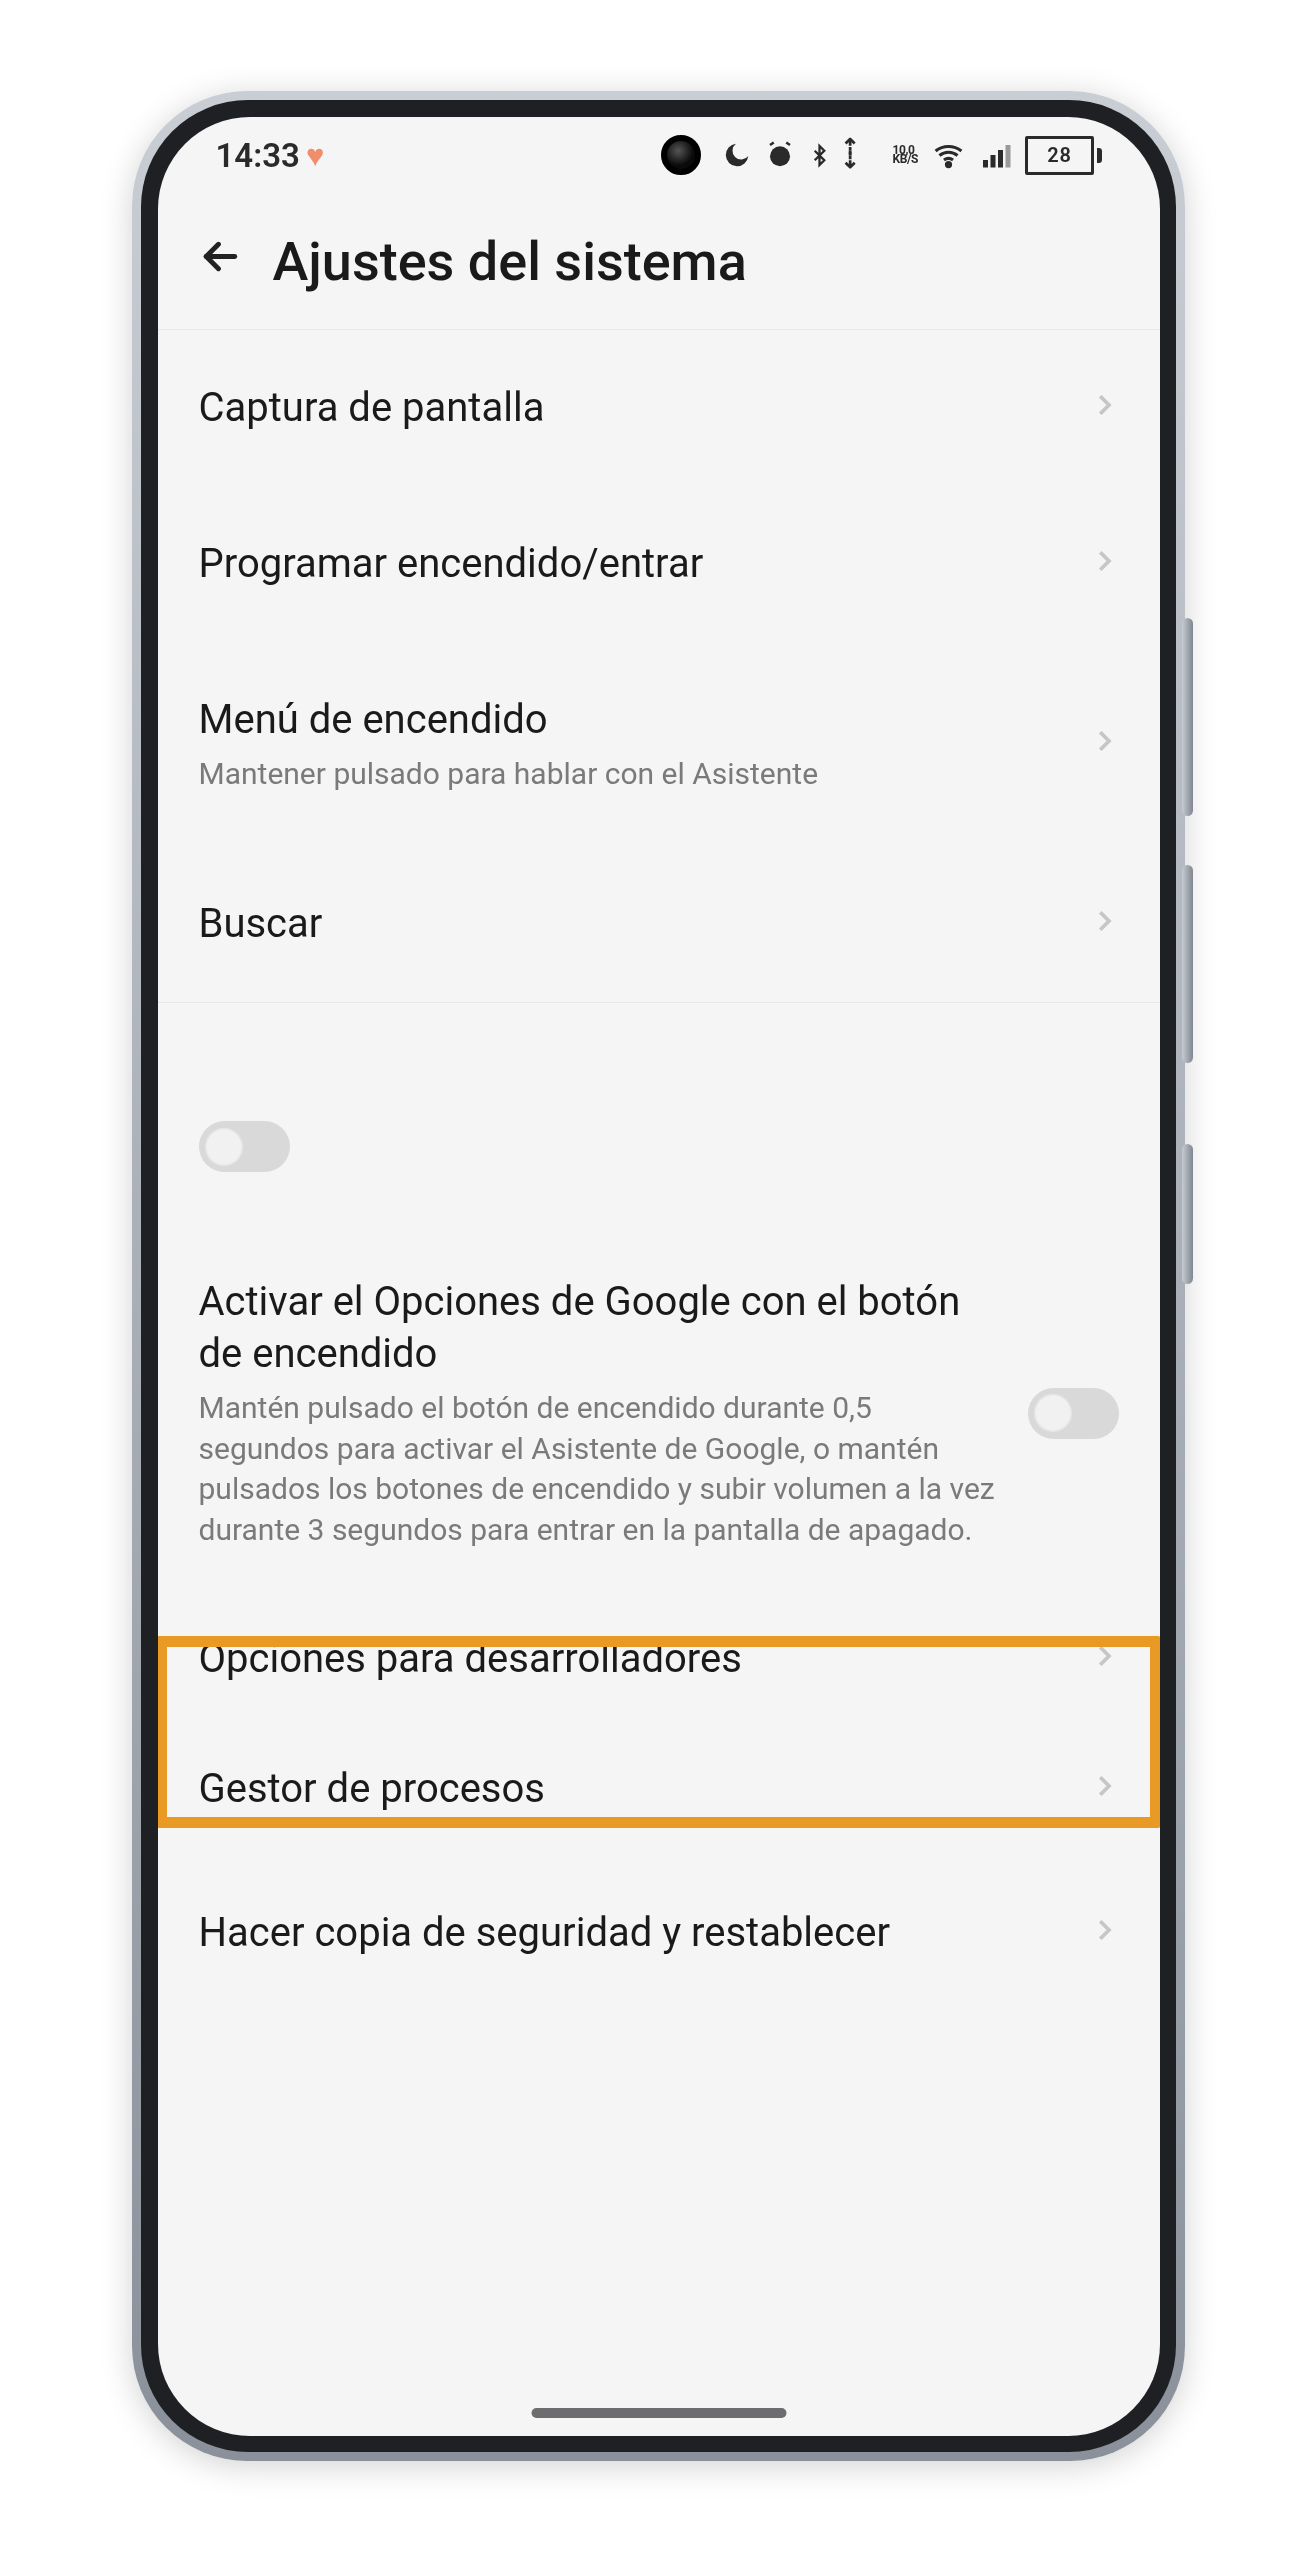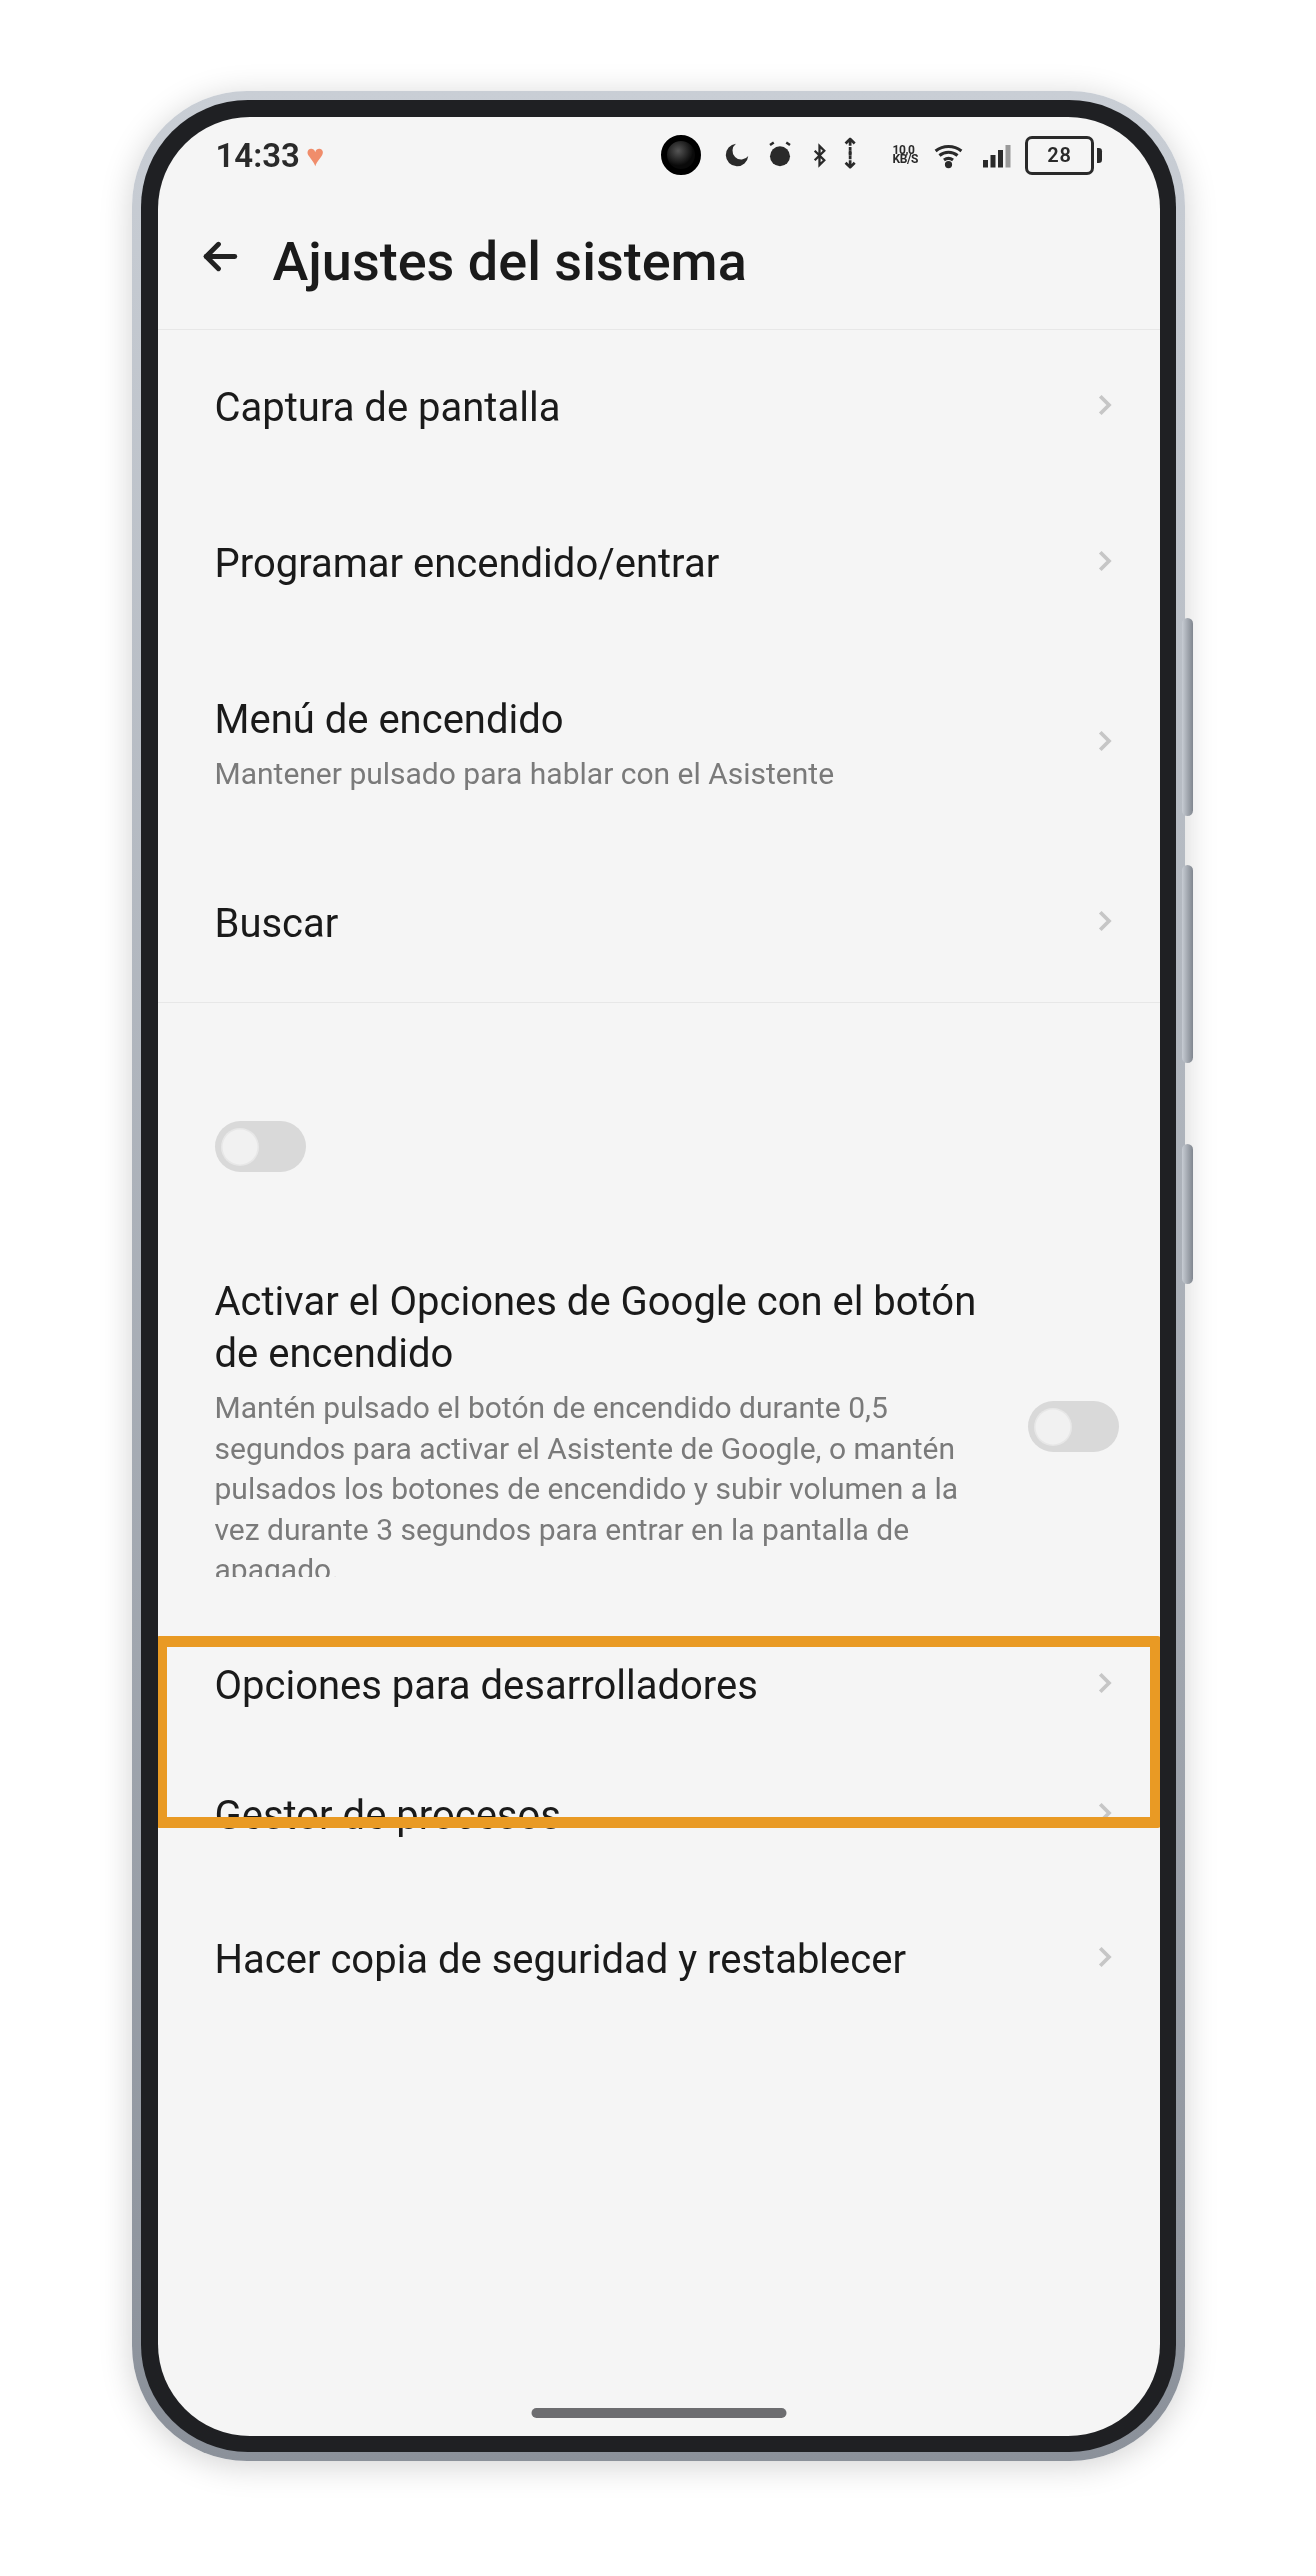--- a/index.html
+++ b/index.html
@@ -74,21 +74,21 @@
     background:radial-gradient(circle at 40% 35%,#555 0,#0a0a0a 60%);
     border:6.6px solid #000;
     margin-right:8.2px;
   }
   .status svg{display:block}
   .kbs{display:flex;flex-direction:column;align-items:flex-start;line-height:0.78;font-size:12px;font-weight:700;letter-spacing:-0.4px;margin-left:23px;}
   .batt{
     display:flex;align-items:center;gap:0;
   }
   .batt-body{
-    border:3.3px solid #2a2a2a;border-radius:7px;
+    border:3.3px solid #2a2a2a;border-radius:2px;
     width:63px;height:33px;display:flex;align-items:center;justify-content:center;
     font-size:20px;font-weight:600;letter-spacing:0.8px;
   }
   .batt-tip{width:5px;height:15px;background:#2a2a2a;border-radius:0 3.3px 3.3px 0;margin-left:2.5px}
 
   
   .header{
     display:flex;align-items:center;gap:28px;
     padding:36px 38px 36px 38px;
     border-bottom:1.6px solid var(--divider);
@@ -96,21 +96,20 @@
   .back-arrow svg{width:49px;height:49px;stroke:#222;}
   .header-title{font-size:54px;font-weight:500;}
 
   
   .list{flex:1;overflow:hidden;position:relative;}
   .row{
     display:flex;align-items:center;
     padding:52px 41px;
     gap:25px;
     position:relative;
-    margin-left:16px;
   }
   .row .labels{flex:1;min-width:0;}
   .row .title{font-size:40px;color:var(--text);line-height:1.3;}
   .row .sub{font-size:30px;color:var(--subtext);line-height:1.35;margin-top:8.2px;}
   .chev svg{width:30px;height:30px;stroke:var(--chevron);}
   .section-gap{height:66px;border-top:1.6px solid var(--divider);}
   .toggle{
     width:91px;height:51px;border-radius:33px;background:var(--toggle-off);
     position:relative;flex:0 0 auto;
   }

